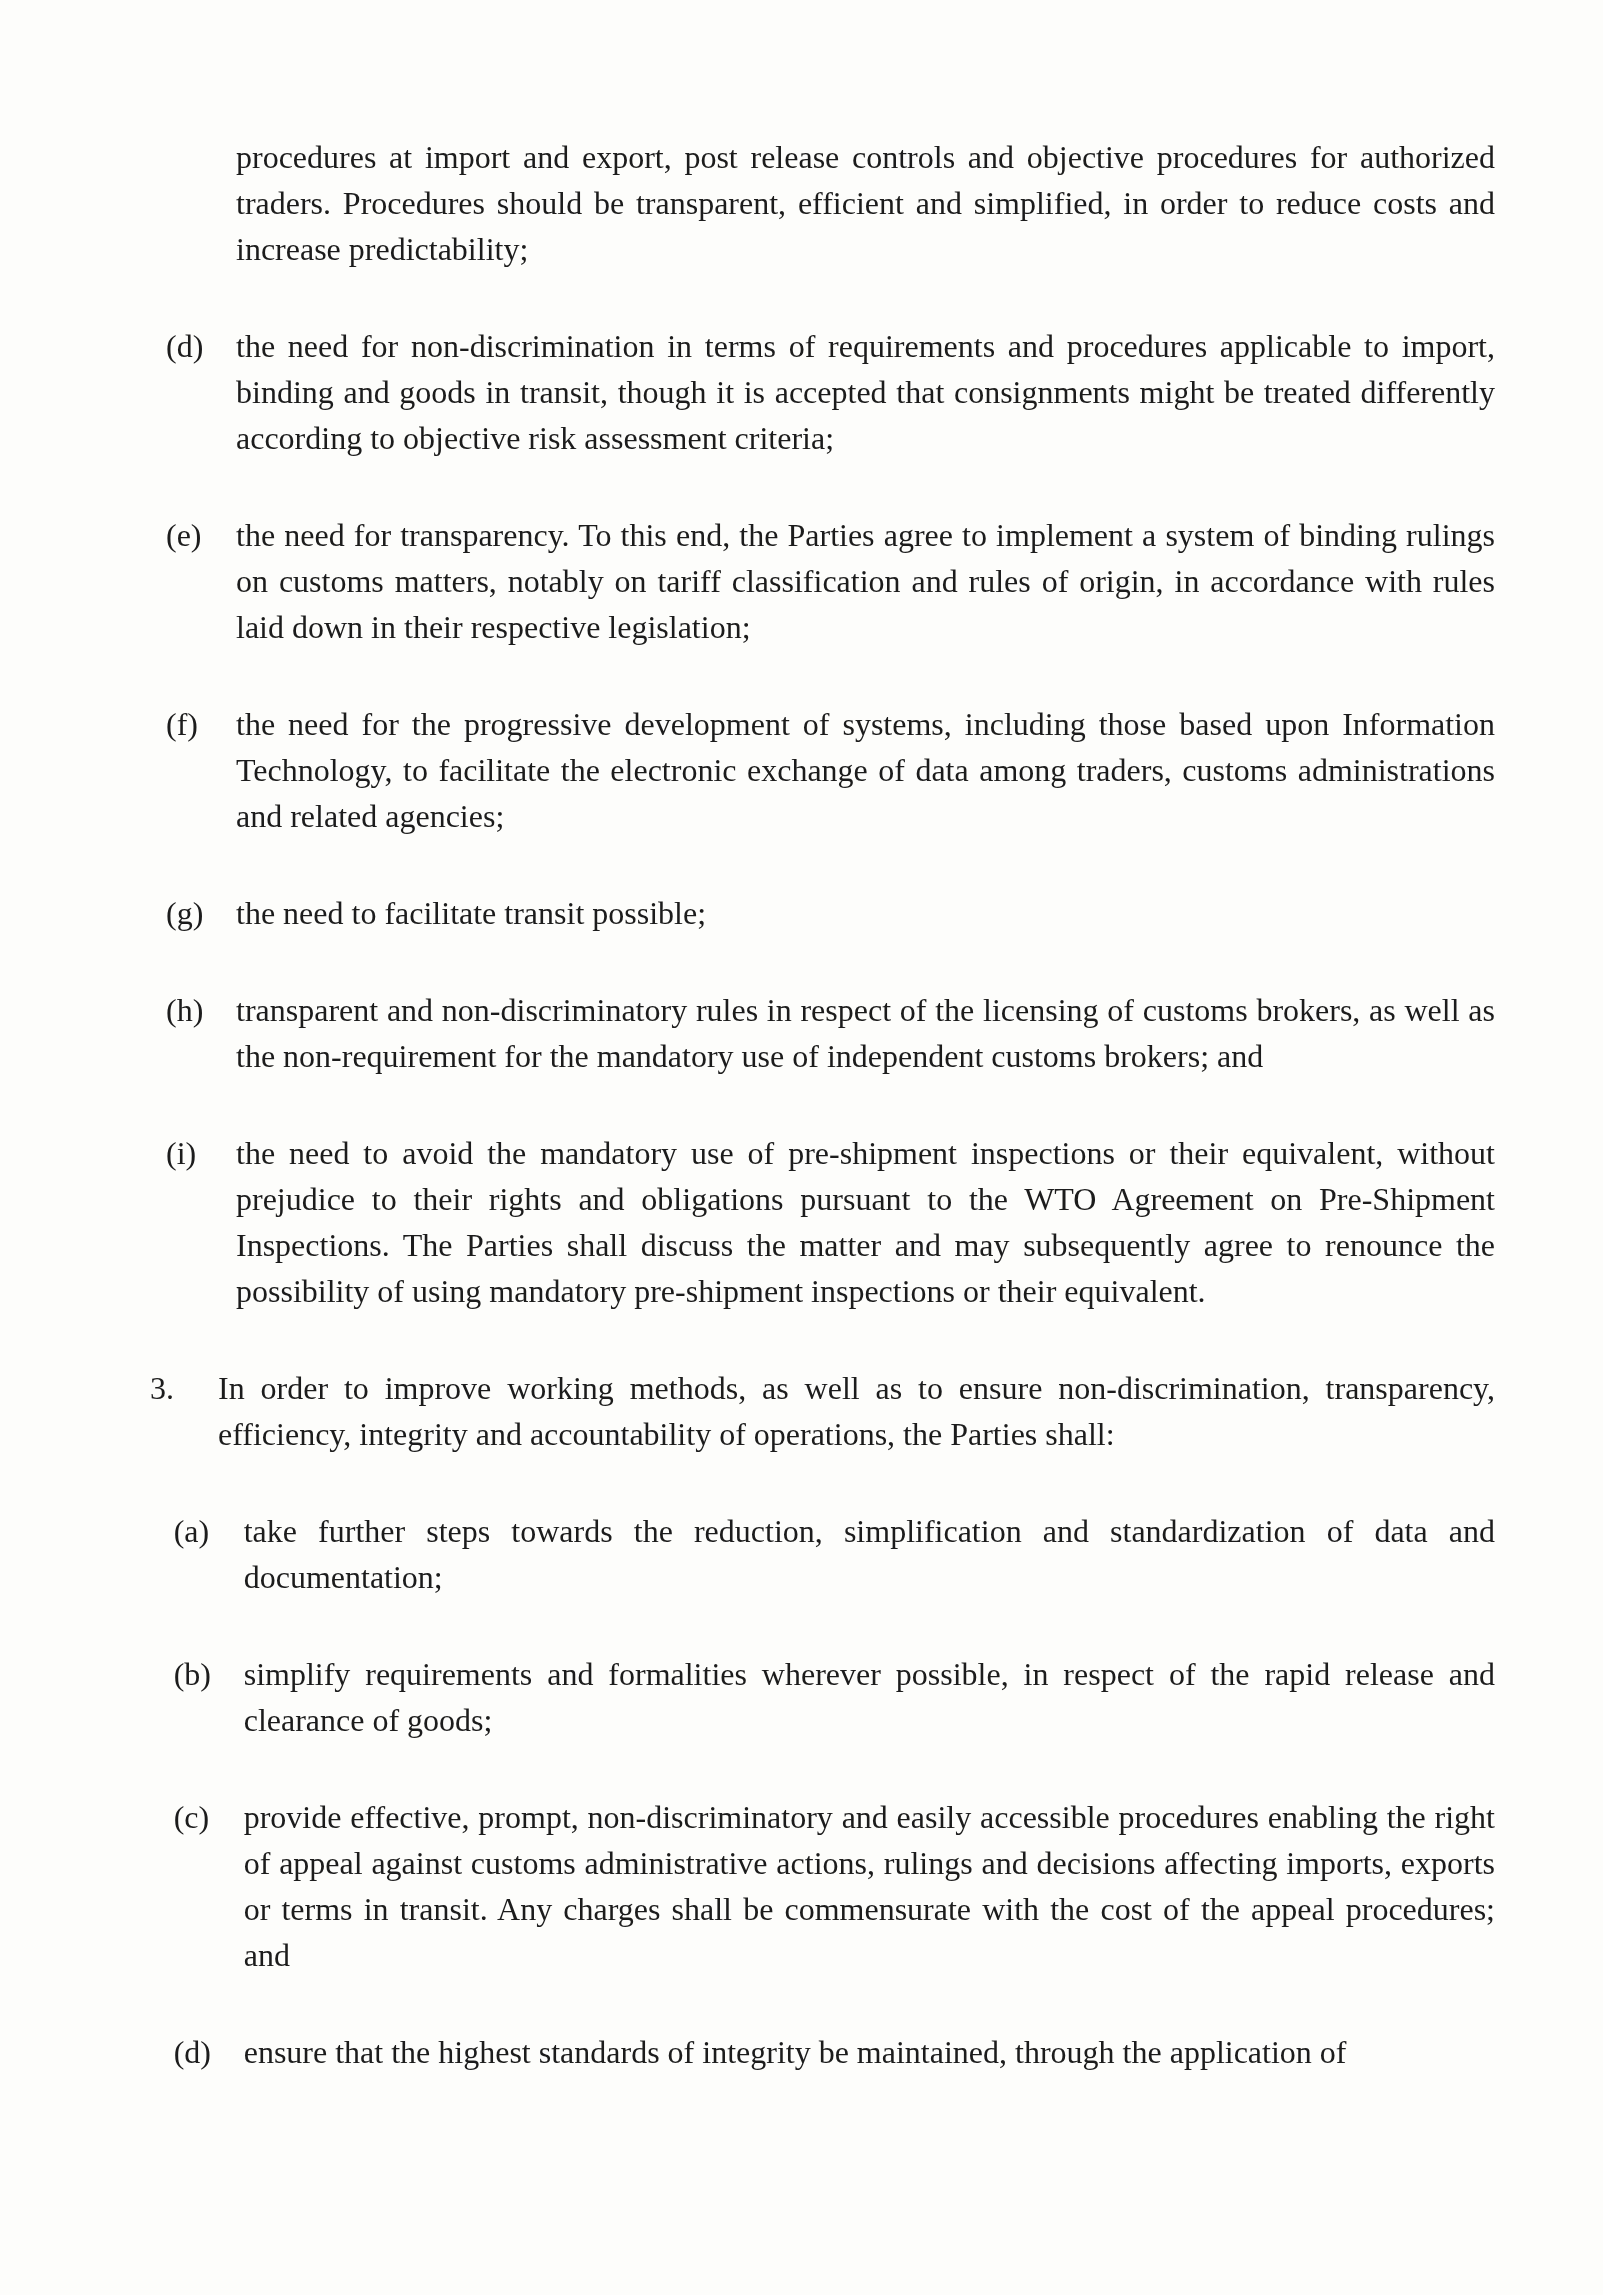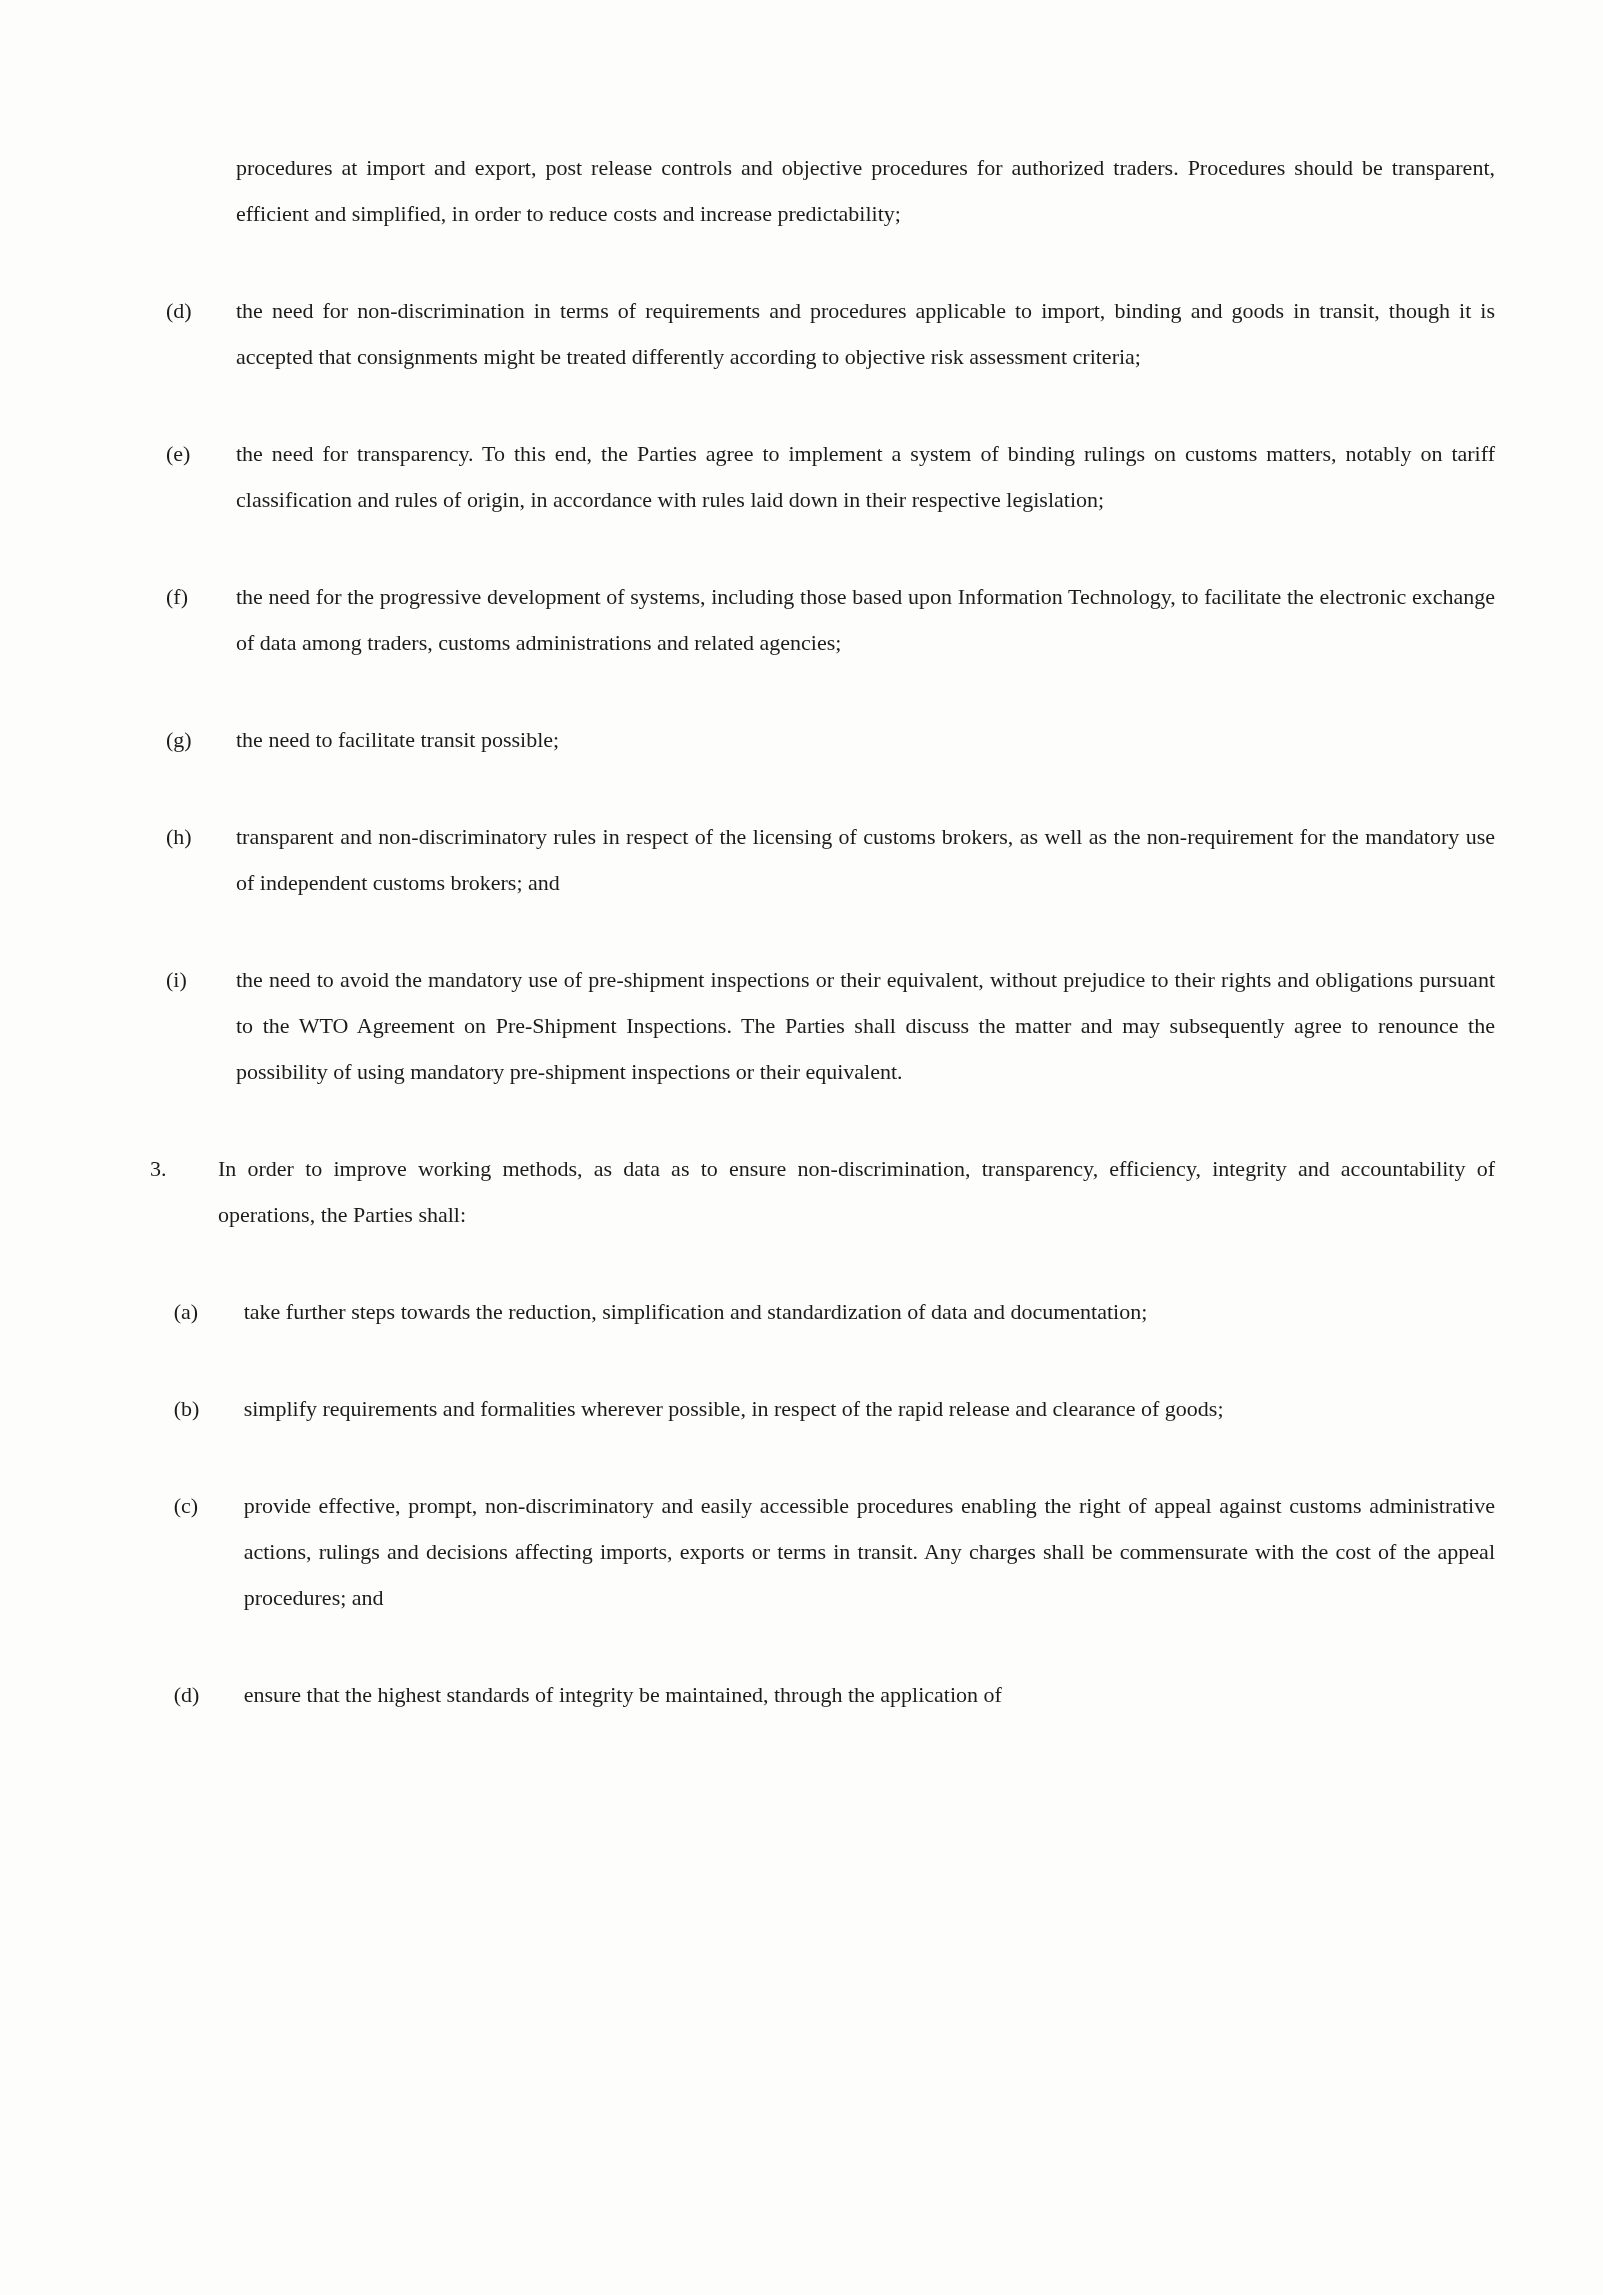--- a/index.html
+++ b/index.html
@@ -11,24 +11,24 @@
     position: relative;
     width: 1604px;
     height: 2295px;
     background: #fdfdfb;
     font-family: "Liberation Serif", "DejaVu Serif", serif;
     color: #1c1c1c;
     overflow: hidden;
   }
   .content {
     position: absolute;
-    top: 145px;
+    top: 134px;
     left: 166px;
     width: 1329px;
-    font-size: 22px;
+    font-size: 32px;
     line-height: 46px;
   }
   .item {
     display: flex;
     align-items: flex-start;
     margin: 0 0 51px 0;
   }
   .item:last-child {
     margin-bottom: 0;
   }
@@ -89,21 +89,21 @@
       <p class="text">transparent and non-discriminatory rules in respect of the licensing of customs brokers, as well as the non-requirement for the mandatory use of independent customs brokers; and</p>
     </div>
 
     <div class="item">
       <span class="label">(i)</span>
       <p class="text">the need to avoid the mandatory use of pre-shipment inspections or their equivalent, without prejudice to their rights and obligations pursuant to the WTO Agreement on Pre-Shipment Inspections. The Parties shall discuss the matter and may subsequently agree to renounce the possibility of using mandatory pre-shipment inspections or their equivalent.</p>
     </div>
 
     <div class="item numbered">
       <span class="label">3.</span>
-      <p class="text">In order to improve working methods, as data as to ensure non-discrimination, transparency, efficiency, integrity and accountability of operations, the Parties shall:</p>
+      <p class="text">In order to improve working methods, as well as to ensure non-discrimination, transparency, efficiency, integrity and accountability of operations, the Parties shall:</p>
     </div>
 
     <div class="item sub">
       <span class="label">(a)</span>
       <p class="text">take further steps towards the reduction, simplification and standardization of data and documentation;</p>
     </div>
 
     <div class="item sub">
       <span class="label">(b)</span>
       <p class="text">simplify requirements and formalities wherever possible, in respect of the rapid release and clearance of goods;</p>

